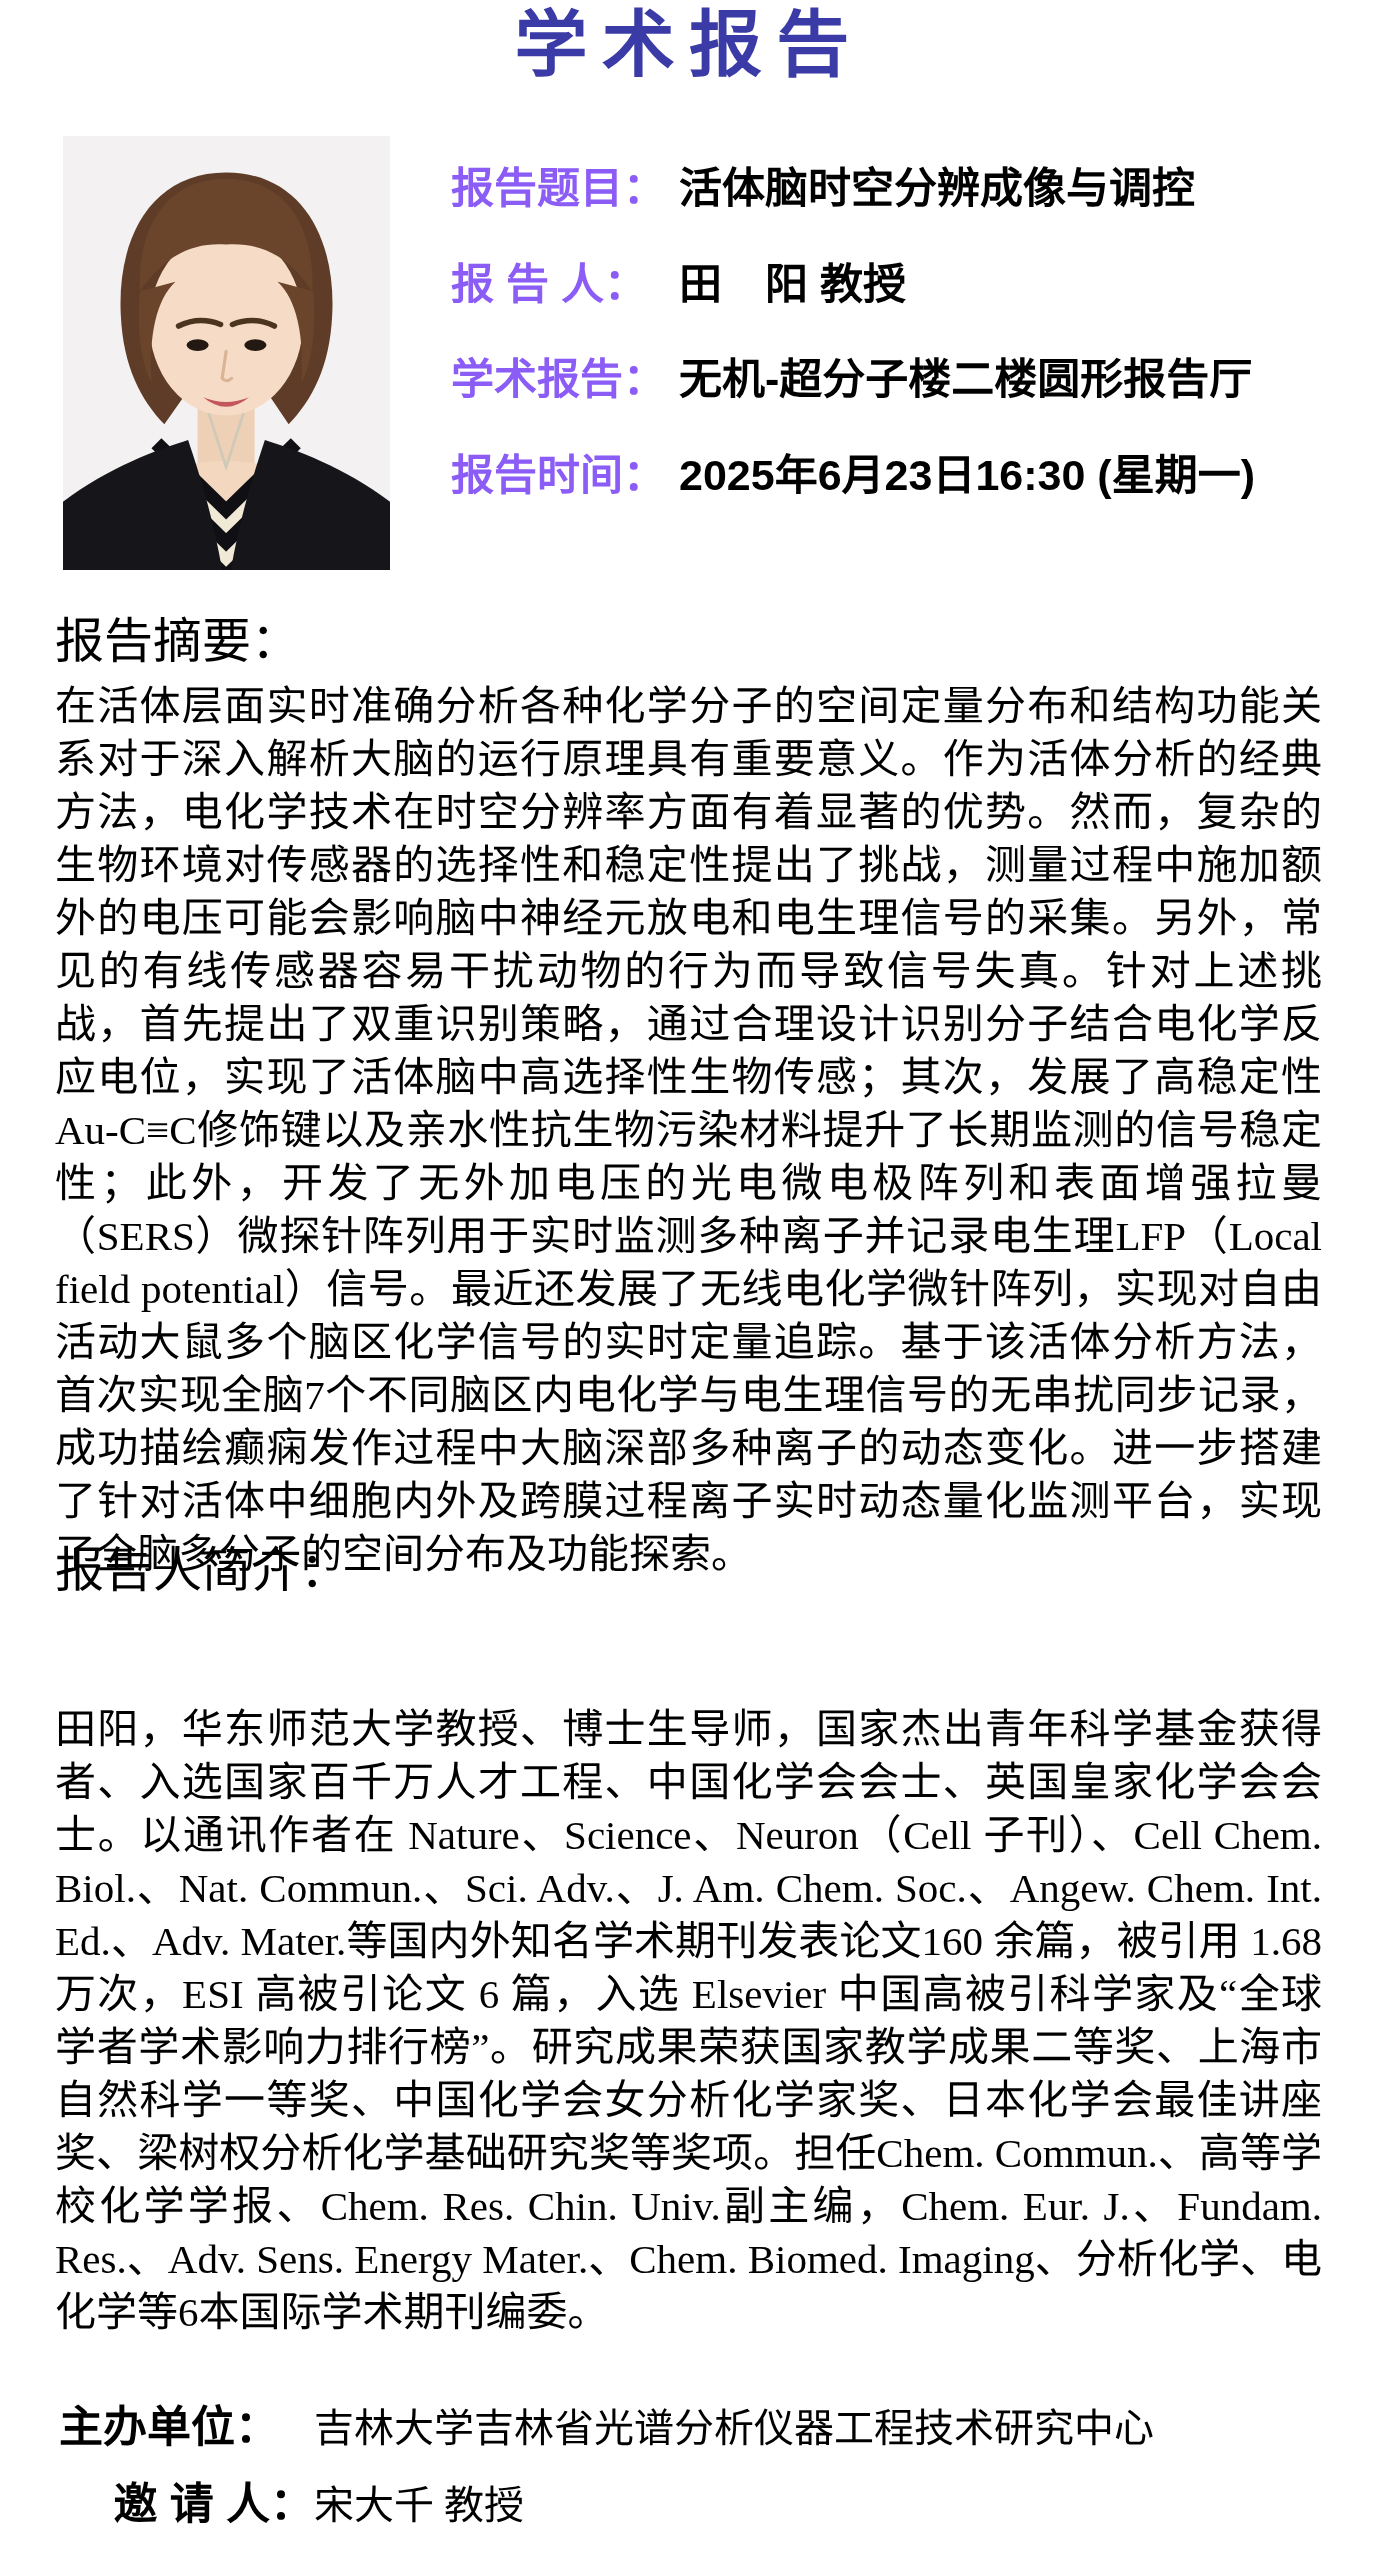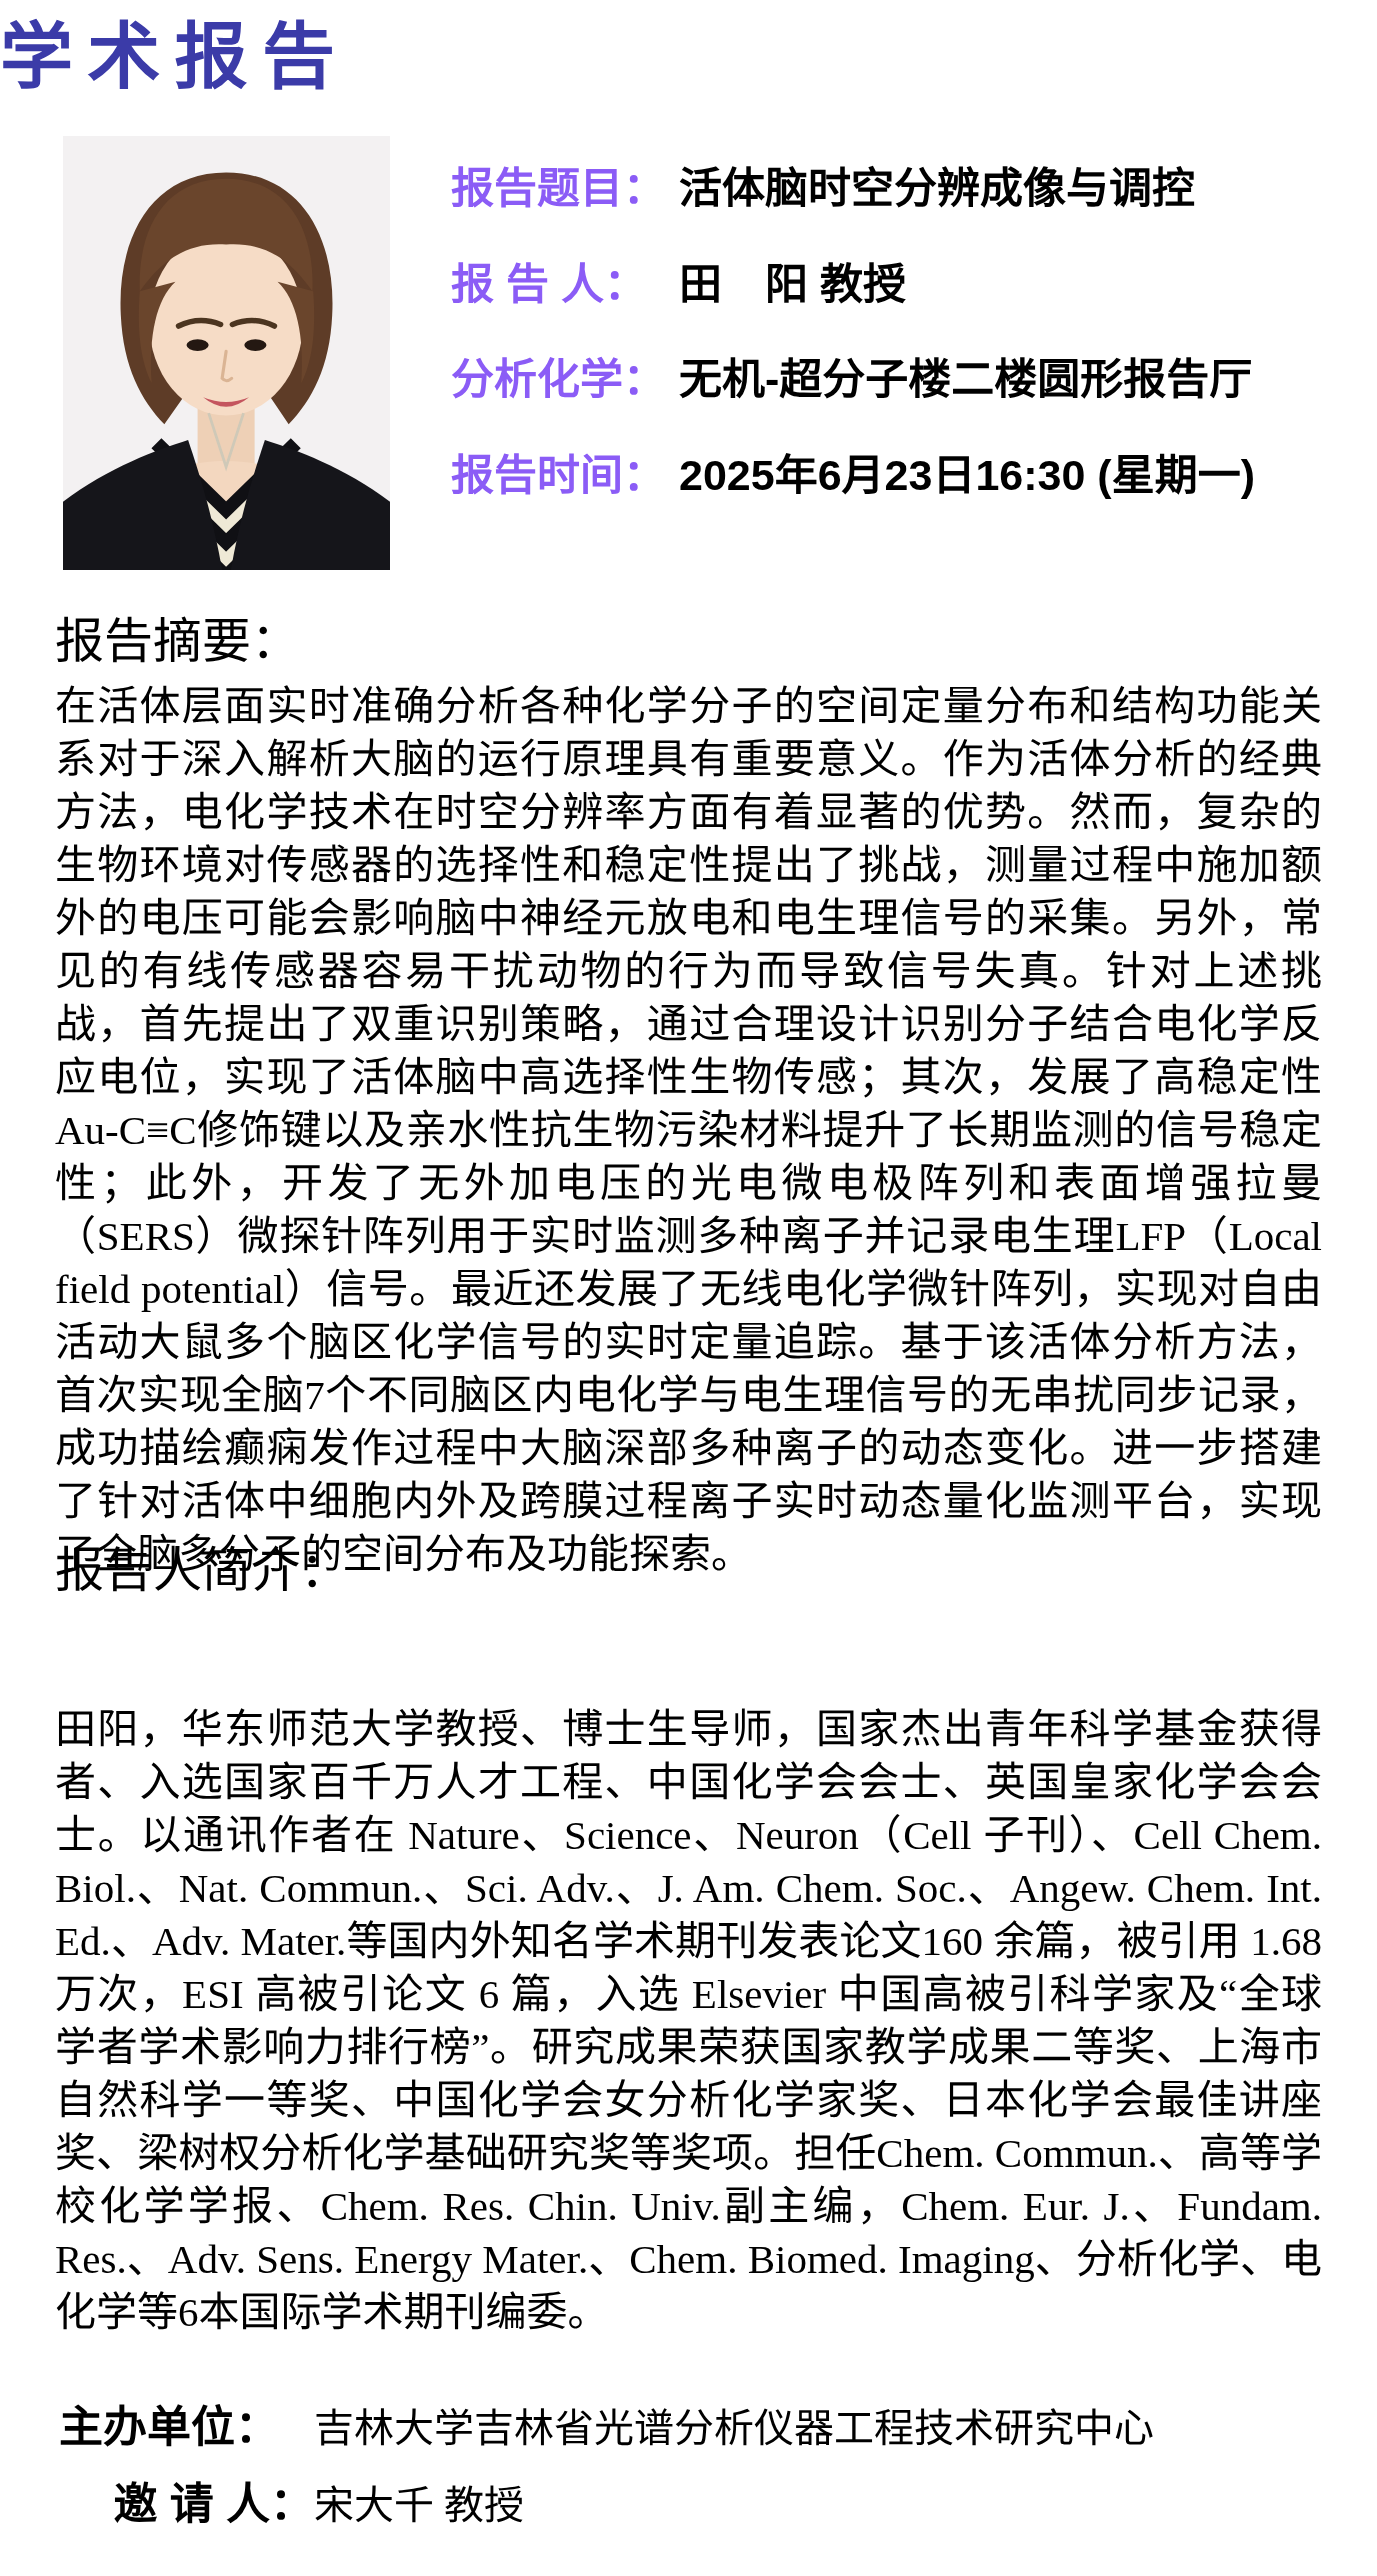--- a/index.html
+++ b/index.html
@@ -1,20 +1,20 @@
 <!DOCTYPE html>
 <html lang="zh-CN" style="font-size:12.7px"><head>
 <meta charset="utf-8">
 <style>
   html,body{margin:0;padding:0;background:#ffffff;}
   .page{position:relative;width:1378px;height:2576px;background:#ffffff;overflow:hidden;
         font-family:"Liberation Serif","DejaVu Serif",serif;color:#000;}
 
   
-  .title{position:absolute;top:14px;left:0;width:100%;text-align:left;
+  .title{position:absolute;top:2px;left:0;width:100%;text-align:center;
          font-family:"Liberation Serif","DejaVu Serif",serif;font-weight:700;
          font-size:73px;line-height:1.2;color:#3B3BA8;letter-spacing:14.3px;}
 
   
   .info{position:absolute;top:136px;left:63px;display:flex;}
   .photo{width:327px;height:434px;flex:none;display:block;}
   .info-rows{margin-left:61px;padding-top:30px;}
   .info-row{display:flex;align-items:flex-start;margin-bottom:50px;
             font-family:"Liberation Sans","DejaVu Sans",sans-serif;font-weight:700;
             font-size:43px;line-height:1.06;white-space:nowrap;}
@@ -96,21 +96,21 @@
     <div class="info-rows">
       <div class="info-row">
         <span class="lab">报告题目：</span>
         <span class="val">活体脑时空分辨成像与调控</span>
       </div>
       <div class="info-row">
         <span class="lab">报 告 人：</span>
         <span class="val">田　阳 教授</span>
       </div>
       <div class="info-row">
-        <span class="lab">分析化学：</span>
+        <span class="lab">学术报告：</span>
         <span class="val">无机-超分子楼二楼圆形报告厅</span>
       </div>
       <div class="info-row">
         <span class="lab">报告时间：</span>
         <span class="val">2025年6月23日16:30 (星期一)</span>
       </div>
     </div>
   </div>
 
   <div class="sec-heading" id="abstract-heading">报告摘要：</div>

